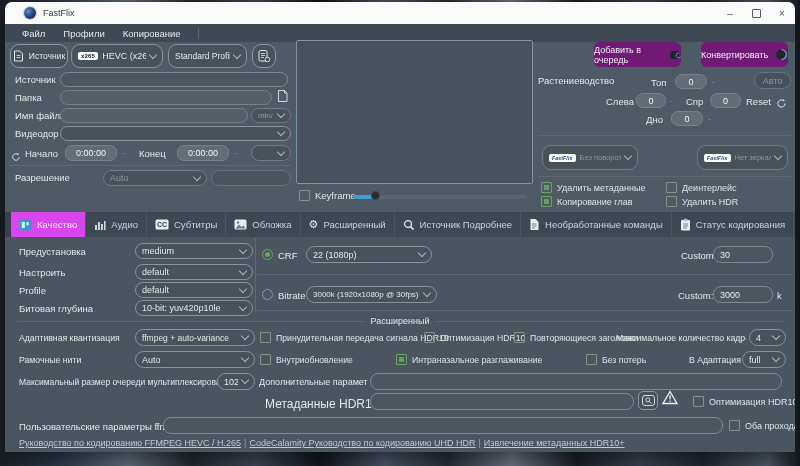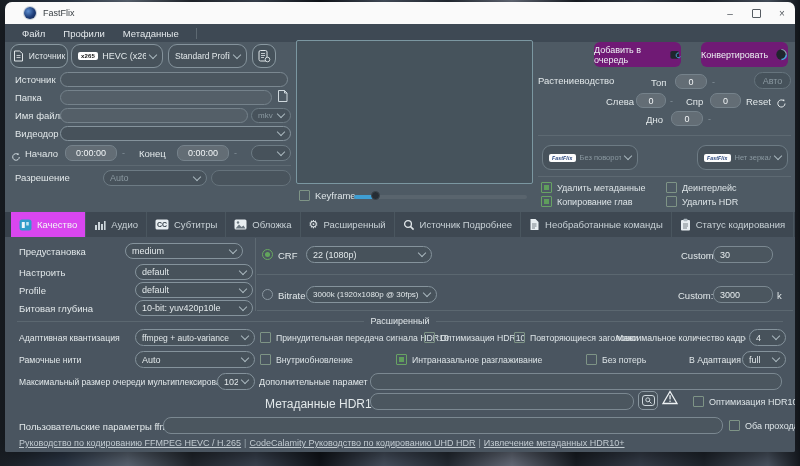--- a/index.html
+++ b/index.html
@@ -97,21 +97,21 @@
           </span>
       <span class="win-btn">
             <span>×</span>
           </span>
     </div>
   </div>
 
   <div class="menubar">
     <span class="menu-item">Файл</span>
     <span class="menu-item">Профили</span>
-    <span class="menu-item">Метаданные</span>
+    <span class="menu-item">Копирование</span>
     <span class="menu-sep"></span>
   </div>
 
   <div class="btn" style="left:5px;top:42px;width:58px;height:24px;">
     <svg width="11" height="12" viewBox="0 0 11 12">
           <path d="M1.5 1h5L9.5 3.5V11h-8z" fill="none" stroke="#dfe5e8"></path>
           <path d="M3.5 5.5h4M3.5 7.5h4" stroke="#dfe5e8" stroke-width=".8"></path>
         </svg>
     <span>Источник</span>
   </div>
@@ -321,21 +321,21 @@
     <div class="tab">
       
       
     </div>
   </div>
 
   <div class="tabpanel"></div>
   <div class="vdiv" style="left:250px;top:236px;height:73px;"></div>
 
   <span class="lbl" style="left:14px;top:244px;">Предустановка</span>
-  <div class="select" style="left:120px;top:241px;width:118px;height:16px;">
+  <div class="select" style="left:130px;top:241px;width:118px;height:16px;">
     <span class="sel-text">medium</span>
         <span class="chev"></span>
   </div>
   <span class="lbl" style="left:14px;top:265px;">Настроить</span>
   <div class="select" style="left:130px;top:262px;width:118px;height:16px;">
     <span class="sel-text">default</span>
         <span class="chev"></span>
   </div>
   <span class="lbl" style="left:14px;top:283px;">Profile</span>
   <div class="select" style="left:130px;top:280px;width:118px;height:16px;">

